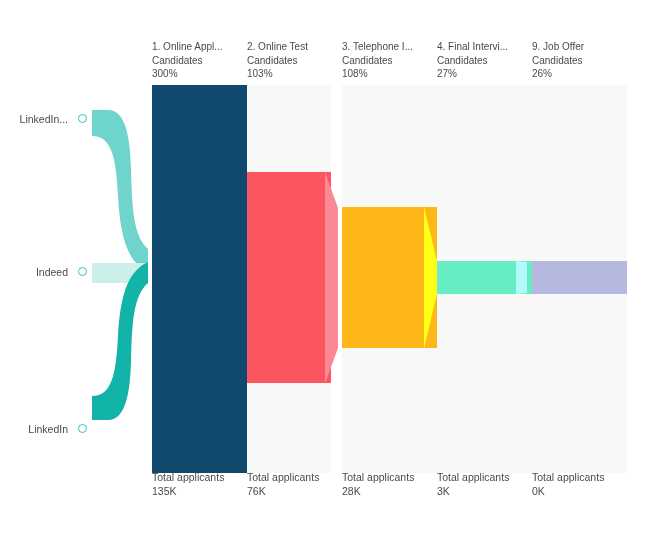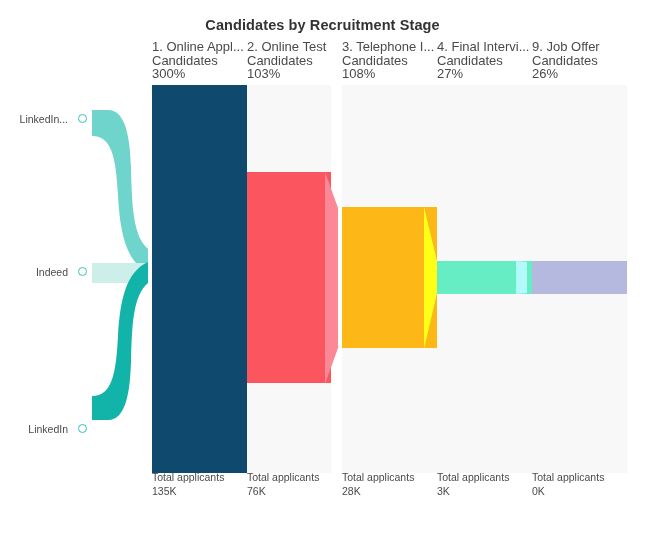--- a/index.html
+++ b/index.html
@@ -46,21 +46,21 @@
     position: absolute;
     left: 0;
     top: 0;
     width: 100%;
     line-height: 13.5px;
   }
   .stage-name,
   .stage-measure,
   .stage-pct {
     display: block;
-    font-size: 13px;
+    font-size: 10px;
     color: #4a4a4a;
     white-space: nowrap;
     overflow: hidden;
     text-overflow: ellipsis;
   }
 
   .stage-footer {
     position: absolute;
     left: 0;
     bottom: 12px;
@@ -122,21 +122,20 @@
     border: 1.5px solid #35c4bb;
     box-sizing: border-box;
     background: #ffffff;
   }
 </style>
 </head>
 <body>
 
 <div id="chart-root">
 
-  <div class="chart-title">Candidates by Recruitment Stage</div>
 
   <div id="sources">
 
     <svg width="160" height="537" style="position:absolute;left:0;top:0;">
 
       <path d="M 92 110 L 108 110 C 126 110 130 138 131 168 C 132 206 133 236 148 249 L 148 272 C 126 262 120 232 118 196 C 116 158 112 136 92 136 Z" fill="#6fd4cb"></path>
 
       <path d="M 92 263 L 148 263 L 148 283 L 92 283 Z" fill="#cdefe9"></path>
 
       <path d="M 92 420 L 108 420 C 126 420 130 392 131 362 C 132 324 133 296 148 283 L 148 262 C 126 272 120 300 118 336 C 116 374 112 396 92 396 Z" fill="#12b3a8"></path>

